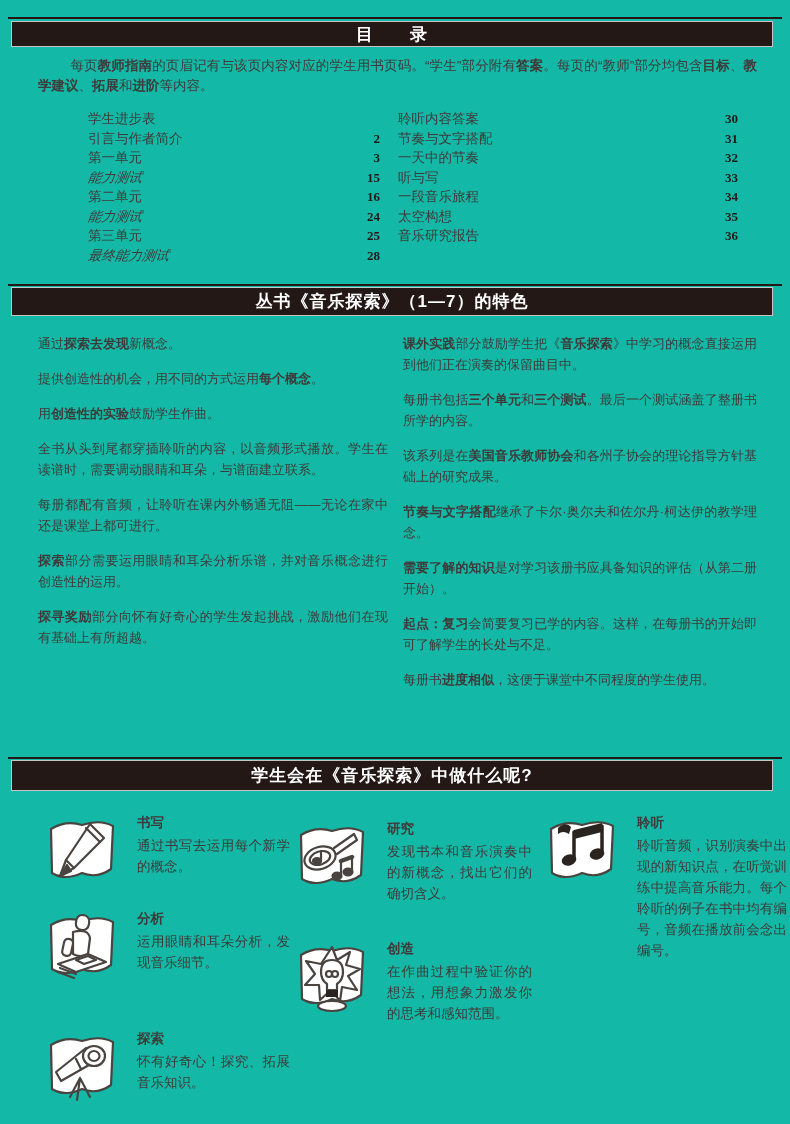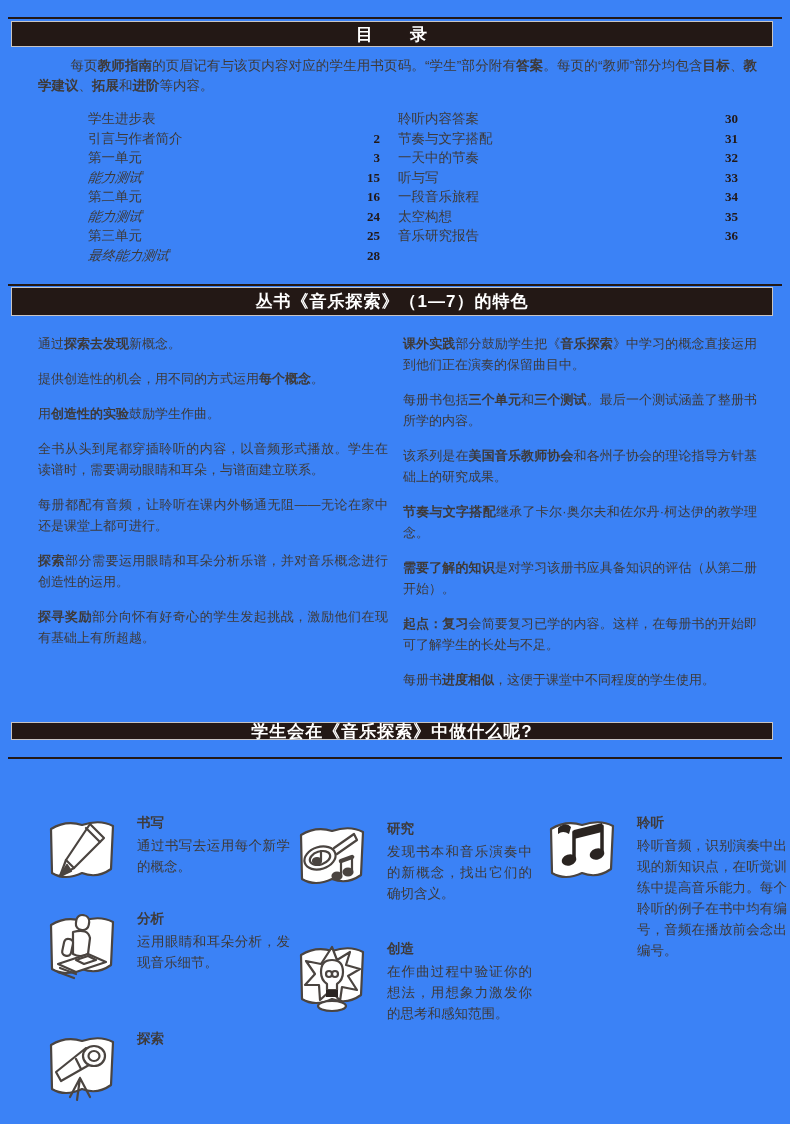--- a/index.html
+++ b/index.html
@@ -1,29 +1,29 @@
 <!DOCTYPE html>
 <html><head>
 <meta charset="utf-8">
 <style>
   html,body{margin:0;padding:0;background:#ffffff;}
   #page{
-    position:relative;width:790px;height:1124px;background:#3b82f6;overflow:hidden;
+    position:relative;width:790px;height:1124px;background:#14b8a6;overflow:hidden;
     font-family:"Liberation Sans","DejaVu Sans",sans-serif;color:#3e3a39;
   }
   .rule{position:absolute;height:2px;background:#231815;left:8px;width:774px;}
   .banner{
     position:absolute;left:12px;width:760px;background:#231815;color:#ffffff;
     display:flex;align-items:center;justify-content:center;
     font-weight:bold;font-size:17px;letter-spacing:1px;
     box-shadow:0 0 0 1px #c8c4c2;
   }
   #rule-1{top:17px;}   #banner-1{top:22px;height:24px;}
   #rule-2{top:284px;}  #banner-2{top:288px;height:27px;}
-  #rule-3{top:757px;}  #banner-3{top:723px;height:16px;}
+  #rule-3{top:757px;}  #banner-3{top:761px;height:29px;}
 
   #intro{position:absolute;left:38px;top:56px;width:719px;font-size:13.5px;
          line-height:20px;text-indent:2.4em;text-align:justify;margin:0;}
   .b{font-weight:bold;}
 
   .toc-col{position:absolute;top:110px;}
   #toc-left{left:88px;width:292px;}
   #toc-right{left:398px;width:340px;}
   .toc-row{display:flex;justify-content:space-between;align-items:baseline;
            height:19.5px;font-size:13.5px;}
@@ -193,20 +193,21 @@
             <path d="M46 20 L16 44 L21 53 L49 37 Z" fill="#ffffff"></path>
             <ellipse cx="54" cy="28" rx="11" ry="10" fill="#ffffff"></ellipse>
             <ellipse cx="54" cy="28" rx="5.5" ry="5" fill="#ffffff"></ellipse>
             <path d="M36 31 L41 41"></path>
             <path d="M40 50 L37 72 M40 50 L30 69 M40 50 L50 69"></path>
           </g>
         </svg>
       </div>
       <div class="txt">
         <div class="title">探索</div>
+        <div class="desc">怀有好奇心！探究、拓展音乐知识。</div>
       </div>
     </div>
   <div class="activity" id="act-3">
       <div class="icon">
         <svg viewBox="0 0 84 84">
           <g fill="none" stroke="#4a4440" stroke-width="2.2" stroke-linecap="round" stroke-linejoin="round">
             <path d="M11 17 Q26 8 42 13 Q60 7 73 14 L71 57 Q57 67 42 61 Q25 69 12 61 Z" fill="#ffffff"></path>
             <path d="M44 30 L64 16 L67 22 L47 36"></path>
             <ellipse cx="30" cy="40" rx="16" ry="11" transform="rotate(-18 30 40)" fill="#ffffff"></ellipse>
             <ellipse cx="30" cy="40" rx="10.5" ry="6.5" transform="rotate(-18 30 40)"></ellipse>

